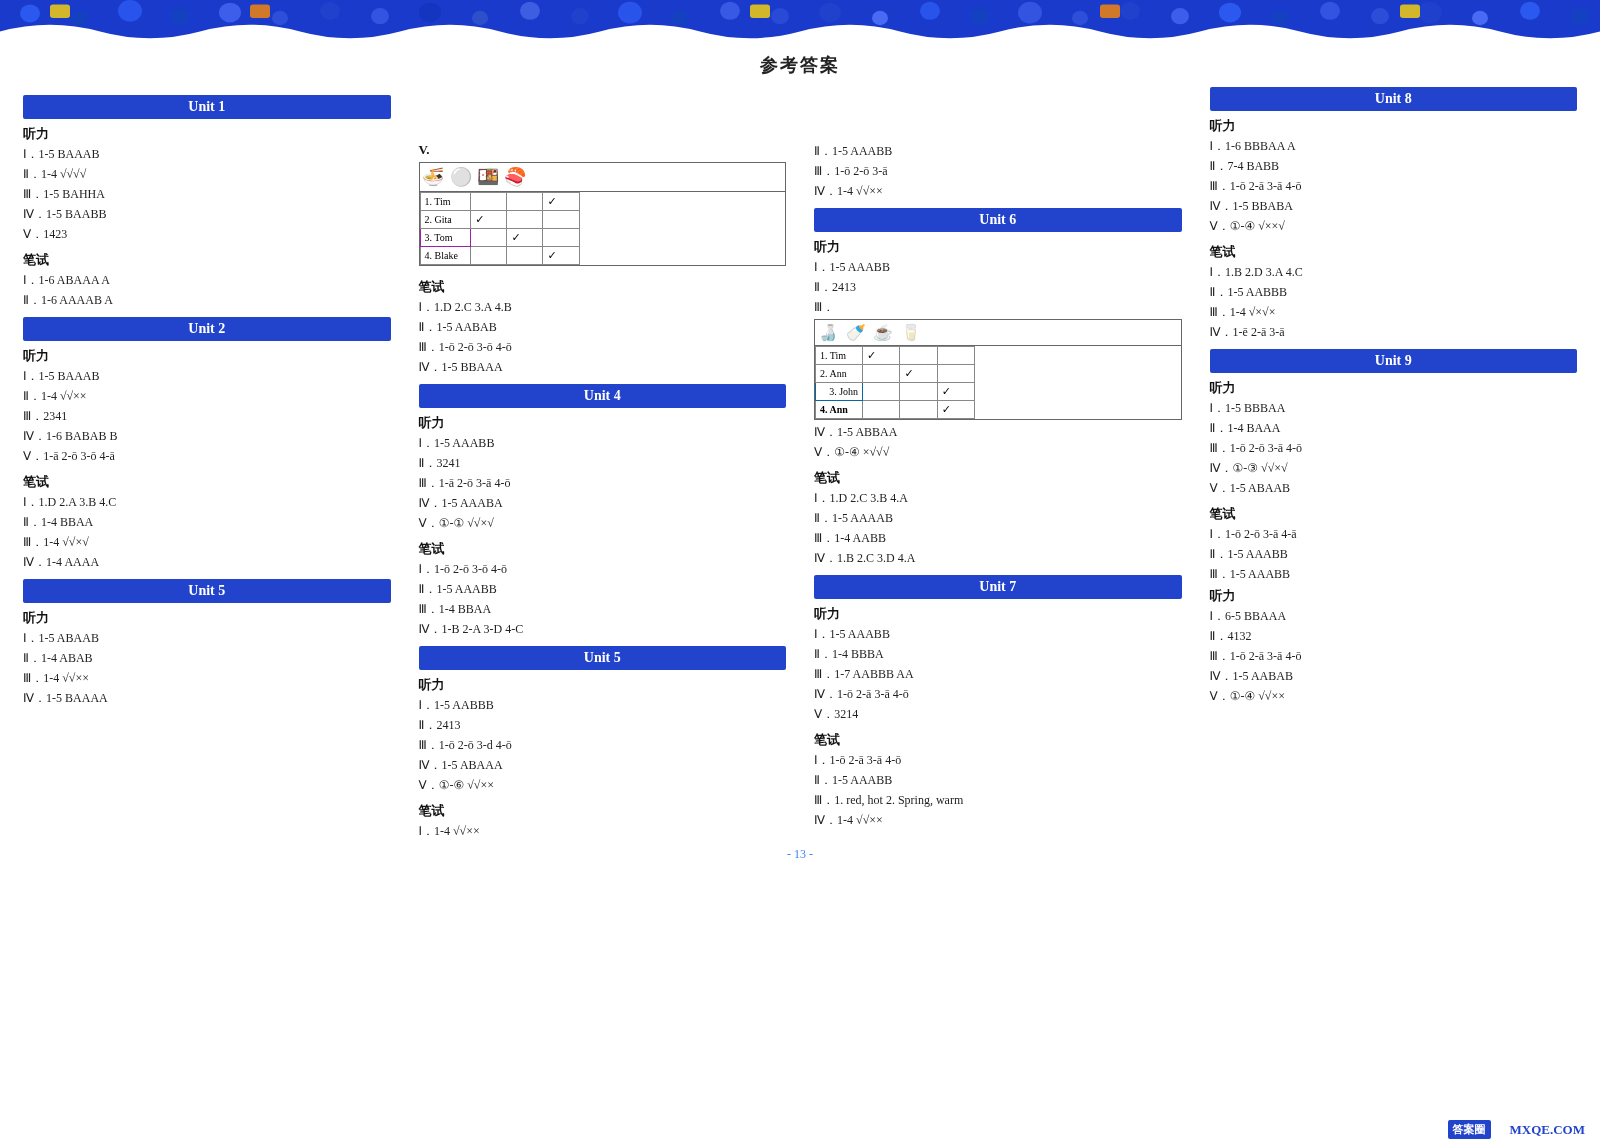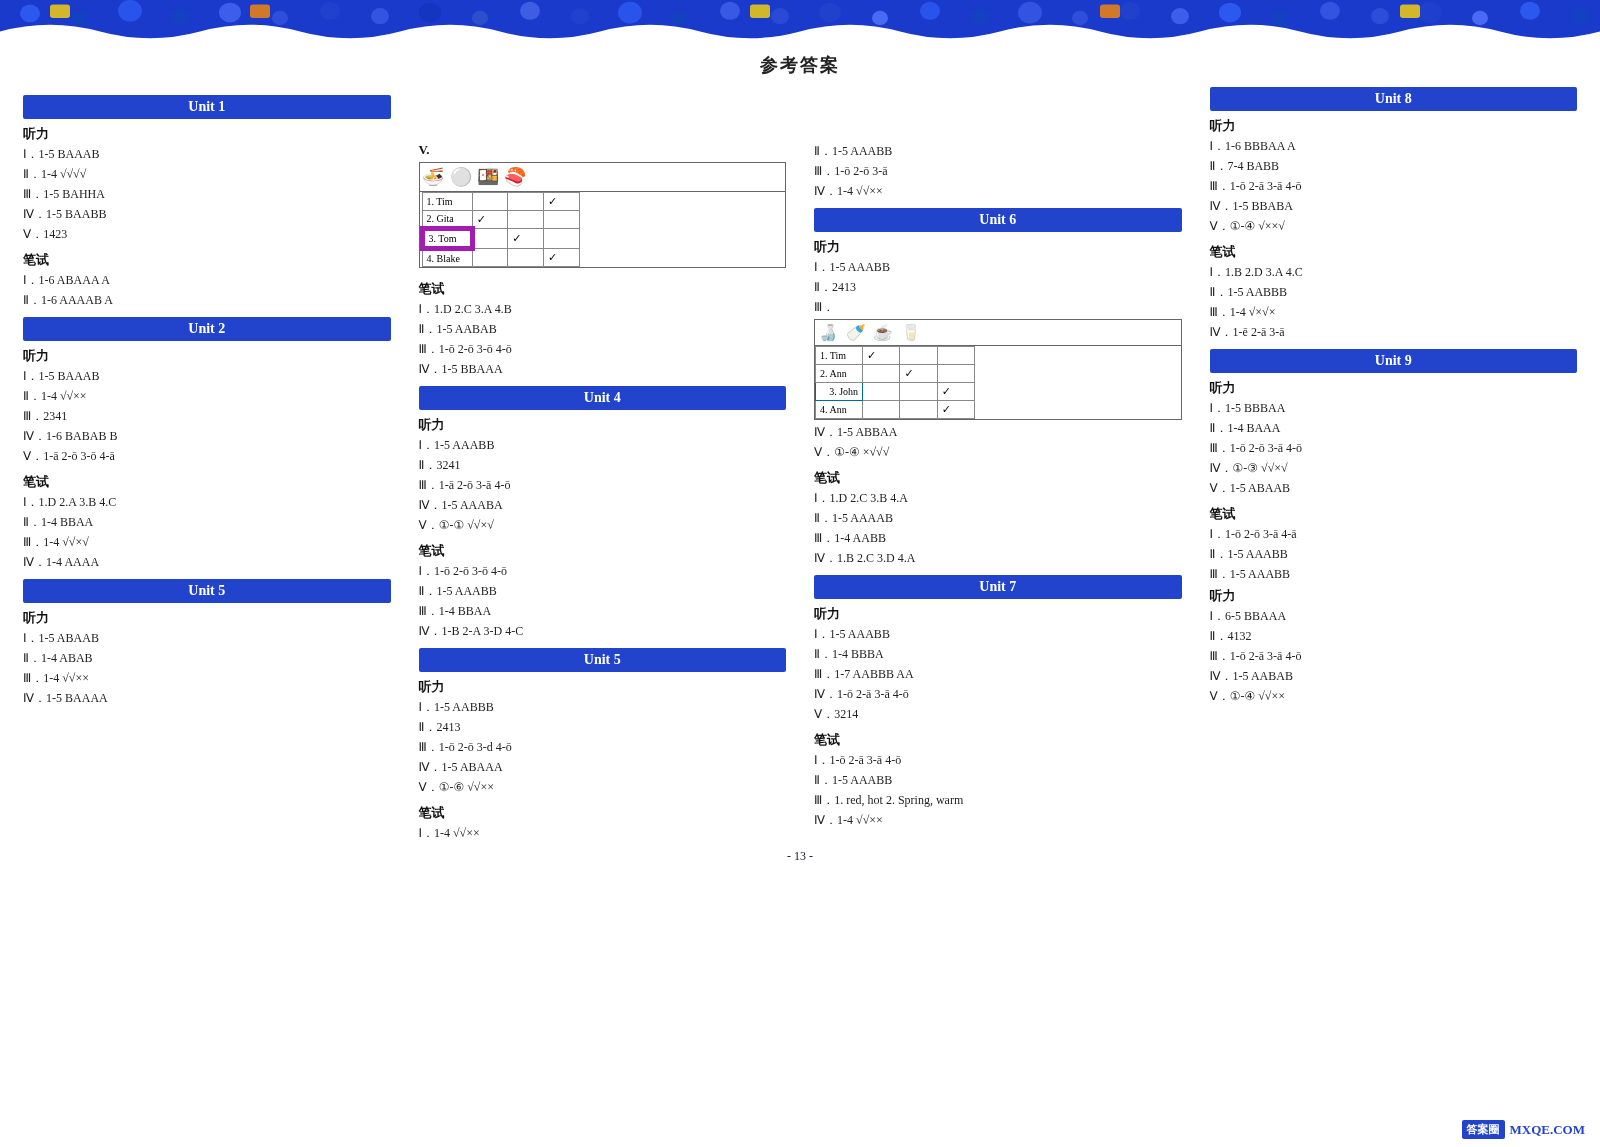--- a/index.html
+++ b/index.html
@@ -62,35 +62,35 @@
     .divider {
       height: 1px;
       background: transparent;
       margin: 3px 0;
     }
 
     
     .page-number {
       text-align: center;
       font-size: 12px;
-      color: #0f172a;
+      color: #3b82f6;
       margin: 5px 0;
     }
 
     
     .watermark {
       position: absolute;
       bottom: 8px;
       right: 15px;
       font-size: 13px;
       font-weight: bold;
       color: #2244cc;
       display: flex;
       align-items: center;
-      gap: 5px;
+      gap: 19px;
     }
 
     .watermark-box {
       background: #2244cc;
       color: white;
       padding: 2px 5px;
       font-size: 11px;
       border-radius: 2px;
     }
 
@@ -219,21 +219,21 @@
             <td style="border:1px solid #888; padding:2px 4px; min-width:30px;"> </td>
             <td style="border:1px solid #888; padding:2px 4px; min-width:30px;"> ✓ </td>
           </tr>
           <tr>
             <td style="border:1px solid #888; padding:2px 4px; font-size:10px;">2. Gita</td>
             <td style="border:1px solid #888; padding:2px 4px;"> ✓ </td>
             <td style="border:1px solid #888; padding:2px 4px; min-width:30px;"> </td>
             <td style="border:1px solid #888; padding:2px 4px; min-width:30px;"> </td>
           </tr>
           <tr>
-            <td style="border:5px solid #a21caf; padding:2px 4px; font-size:10px;">3. Tom</td>
+            <td style="border:1px solid #a21caf; padding:2px 4px; font-size:10px;">3. Tom</td>
             <td style="border:1px solid #888; padding:2px 4px; min-width:30px;"> </td>
             <td style="border:1px solid #888; padding:2px 4px;"> ✓ </td>
             <td style="border:1px solid #888; padding:2px 4px; min-width:30px;"> </td>
           </tr>
           <tr>
             <td style="border:1px solid #888; padding:2px 4px; font-size:10px;">4. Blake</td>
             <td style="border:1px solid #888; padding:2px 4px; min-width:30px;"> </td>
             <td style="border:1px solid #888; padding:2px 4px; min-width:30px;"> </td>
             <td style="border:1px solid #888; padding:2px 4px;">  ✓ </td>
           </tr>
@@ -312,21 +312,21 @@
             <td style="border:1px solid #888; padding:2px 4px;"> ✓ </td>
             <td style="border:1px solid #888; padding:2px 4px; min-width:30px;"> </td>
           </tr>
           <tr>
             <td style="border:1px solid #0369a1; padding:2px 4px; font-size:10px;text-align:right;">3. John</td>
             <td style="border:1px solid #888; padding:2px 4px; min-width:30px;"> </td>
             <td style="border:1px solid #888; padding:2px 4px; min-width:30px;"> </td>
             <td style="border:1px solid #888; padding:2px 4px;"> ✓ </td>
           </tr>
           <tr>
-            <td style="border:1px solid #888; padding:2px 4px; font-size:10px;">4. Ann</td>
+            <td style="border:1px solid #888; padding:2px 4px; font-size:10px;font-weight:bold;">4. Ann</td>
             <td style="border:1px solid #888; padding:2px 4px; min-width:30px;"> </td>
             <td style="border:1px solid #888; padding:2px 4px; min-width:30px;"> </td>
             <td style="border:1px solid #888; padding:2px 4px;">  ✓ </td>
           </tr>
         </tbody>
           </table>
       </div>
 
       <div class="answer-line">Ⅳ．1-5  ABBAA</div>
       <div class="answer-line">Ⅴ．①-④  ×√√√</div>

